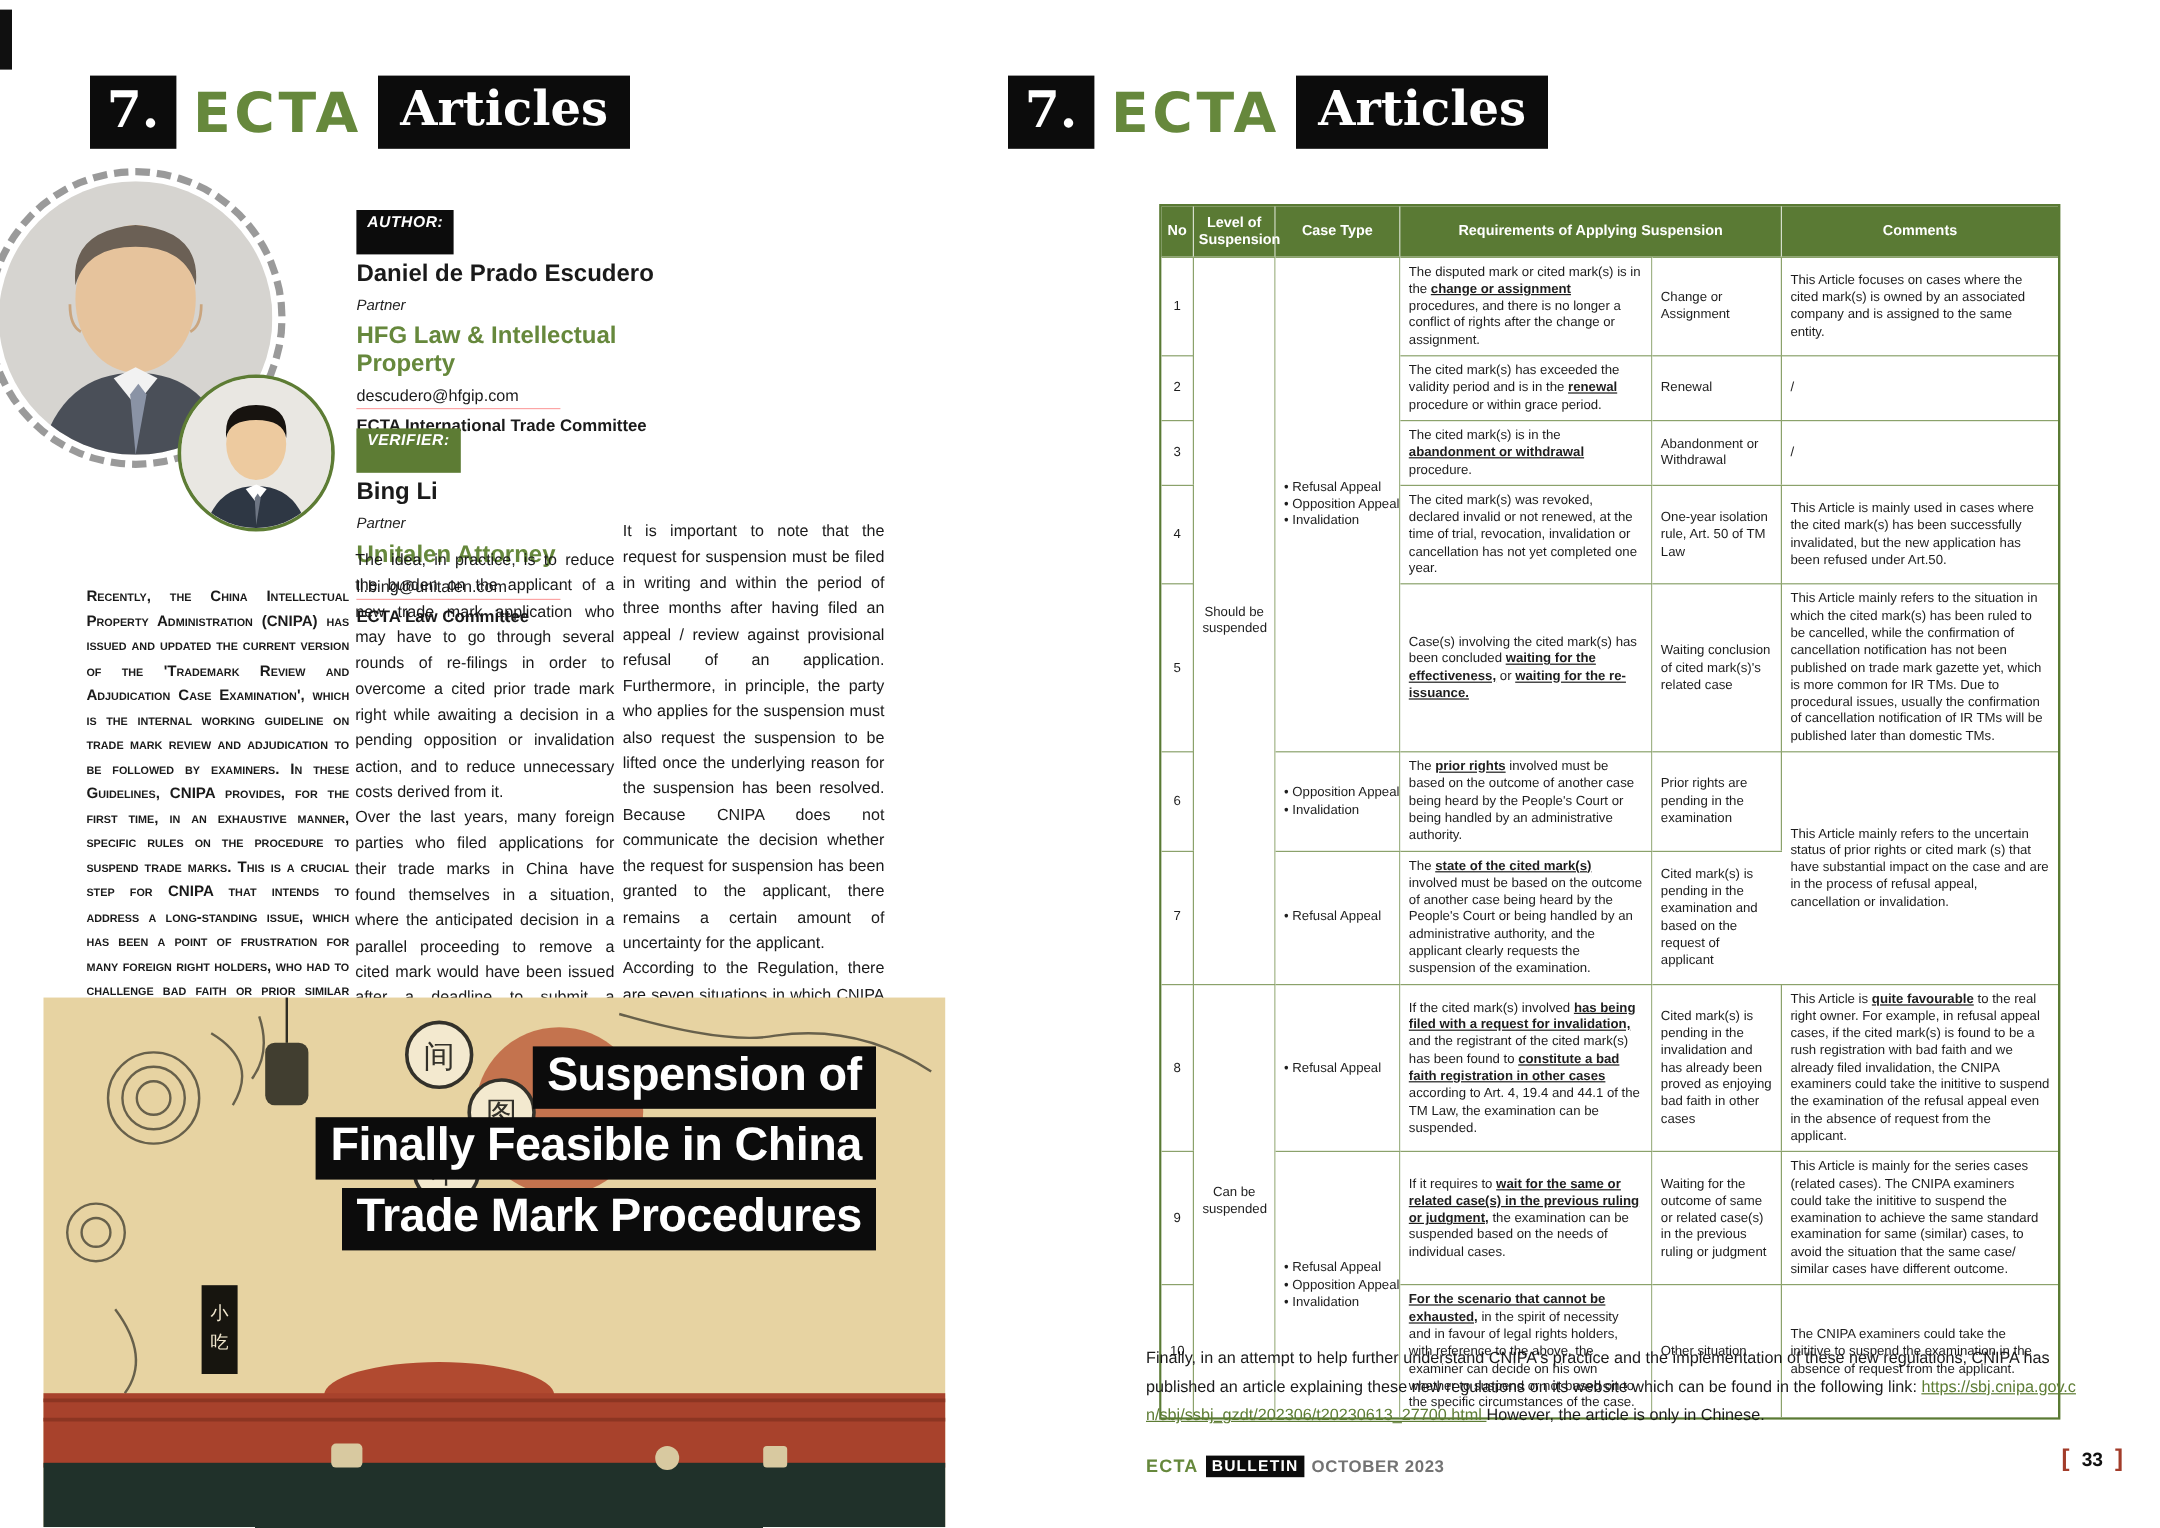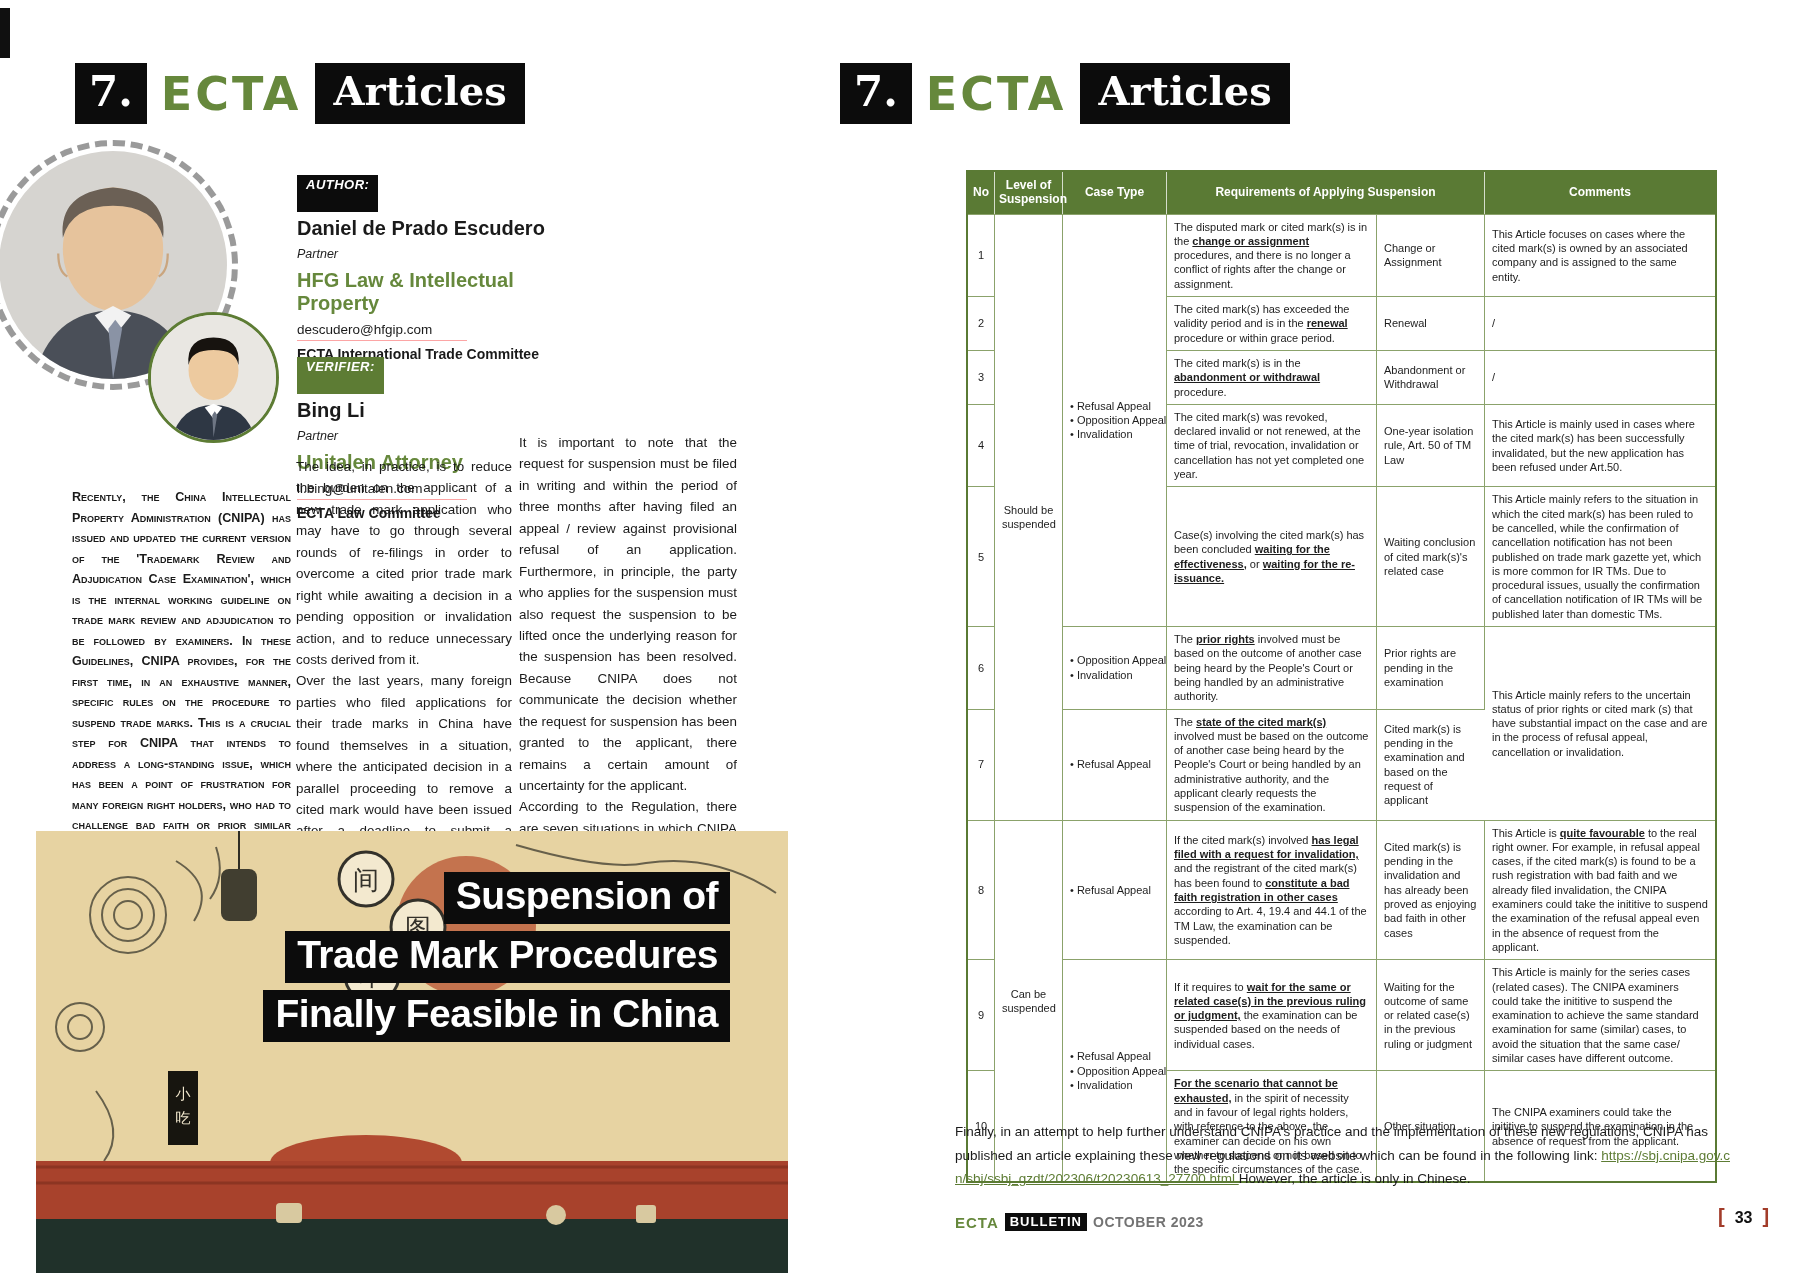--- a/index.html
+++ b/index.html
@@ -179,22 +179,22 @@
         <rect x="0" y="330" width="752" height="62" fill="#a8422c"></rect>
         <path d="M0 336 h752 M0 352 h752" stroke="#8c3522" stroke-width="3" fill="none"></path>
         <rect x="0" y="388" width="752" height="54" fill="#20312a"></rect>
         <rect x="240" y="372" width="26" height="20" rx="4" fill="#d8c9a0"></rect>
         <circle cx="520" cy="384" r="10" fill="#d8c9a0"></circle>
         <rect x="600" y="374" width="20" height="18" rx="3" fill="#d8c9a0"></rect>
       </g>
     </svg>
     <div class="illus-title">
       <span class="line"><span>Suspension of</span></span>
+      <span class="line"><span>Finally Feasible in China</span></span>
       <span class="line"><span>Trade Mark Procedures</span></span>
-      <span class="line"><span>Finally Feasible in China</span></span>
     </div>
   </div>
 
   <div class="page-header" style="left:840px;top:63px;">
     <span class="hdr-num">7.</span>
     <span class="hdr-logo">ECTA</span>
     <span class="hdr-title">Articles</span>
   </div>
 
   <div class="table-wrap">
@@ -276,21 +276,21 @@
           </tr>
           <tr style="height: 124px;">
             <td class="c-no">8</td>
             <td rowspan="3" class="c-level">
               <div class="bold">Can be</div>
               <div>suspended</div>
             </td>
             <td class="c-case">
               <div class="bullet">• Refusal Appeal</div>
             </td>
-            <td class="c-req">If the cited mark(s) involved <span class="emph">has legal filed with a request for invalidation,</span> and the registrant of the cited mark(s) has been found to <span class="emph">constitute a bad faith registration in other cases</span> according to Art. 4, 19.4 and 44.1 of the TM Law, the examination can be suspended.</td>
+            <td class="c-req">If the cited mark(s) involved <span class="emph">has being filed with a request for invalidation,</span> and the registrant of the cited mark(s) has been found to <span class="emph">constitute a bad faith registration in other cases</span> according to Art. 4, 19.4 and 44.1 of the TM Law, the examination can be suspended.</td>
             <td class="c-label">Cited mark(s) is pending in the invalidation and has already been proved as enjoying bad faith in other cases</td>
             <td class="c-comment">This Article is <span class="emph">quite favourable</span> to the real right owner. For example, in refusal appeal cases, if the cited mark(s) is found to be a rush registration with bad faith and we already filed invalidation, the CNIPA examiners could take the inititive to suspend the examination of the refusal appeal even in the absence of request from the applicant.</td>
           </tr>
           <tr style="height: 92px;">
             <td class="c-no">9</td>
             <td rowspan="2" class="c-case">
               <div class="bullet">• Refusal Appeal</div>
               <div class="bullet">• Opposition Appeal</div>
               <div class="bullet">• Invalidation</div>
             </td>

